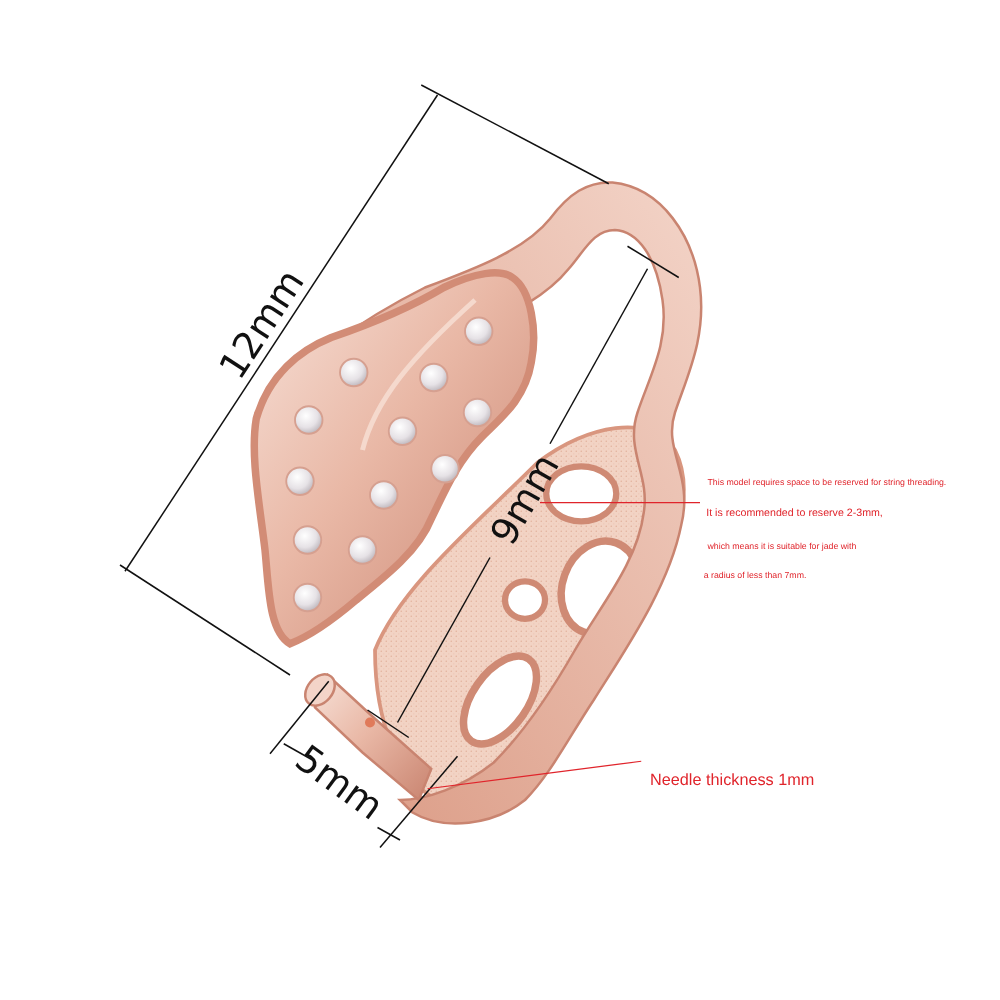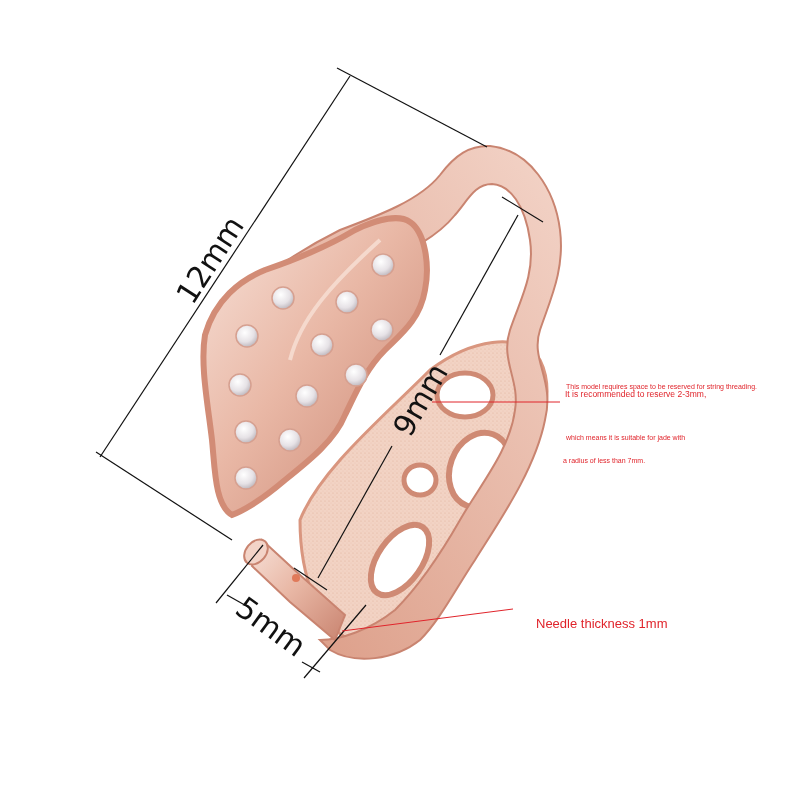--- a/index.html
+++ b/index.html
@@ -115,17 +115,17 @@
     </g>
   </svg>
 
   
   <div class="dim-label" style="left:162px; top:245px; transform: rotate(-57deg);">12mm</div>
   <div class="dim-label" style="left:382px; top:385px; transform: rotate(-60deg);">9mm</div>
   <div class="dim-label" style="left:232px; top:612px; transform: rotate(36deg);">5mm</div>
 
   
   <div class="note note-xs" style="left:566px; top:383px;">This model requires space to be reserved for string threading.</div>
-  <div class="note note-s" style="left:565px; top:390px;">It is recommended to reserve 2-3mm,</div>
+  <div class="note note-s" style="left:565px; top:406px;">It is recommended to reserve 2-3mm,</div>
   <div class="note note-xs" style="left:566px; top:434px;">which means it is suitable for jade with</div>
   <div class="note note-xs" style="left:563px; top:457px;">a radius of less than 7mm.</div>
-  <div class="note note-m" style="left:520px; top:617px;margin-left:16px;">Needle thickness 1mm</div>
+  <div class="note note-m" style="left:520px; top:617px;">Needle thickness 1mm</div>
 </div>
 
 </body></html>

